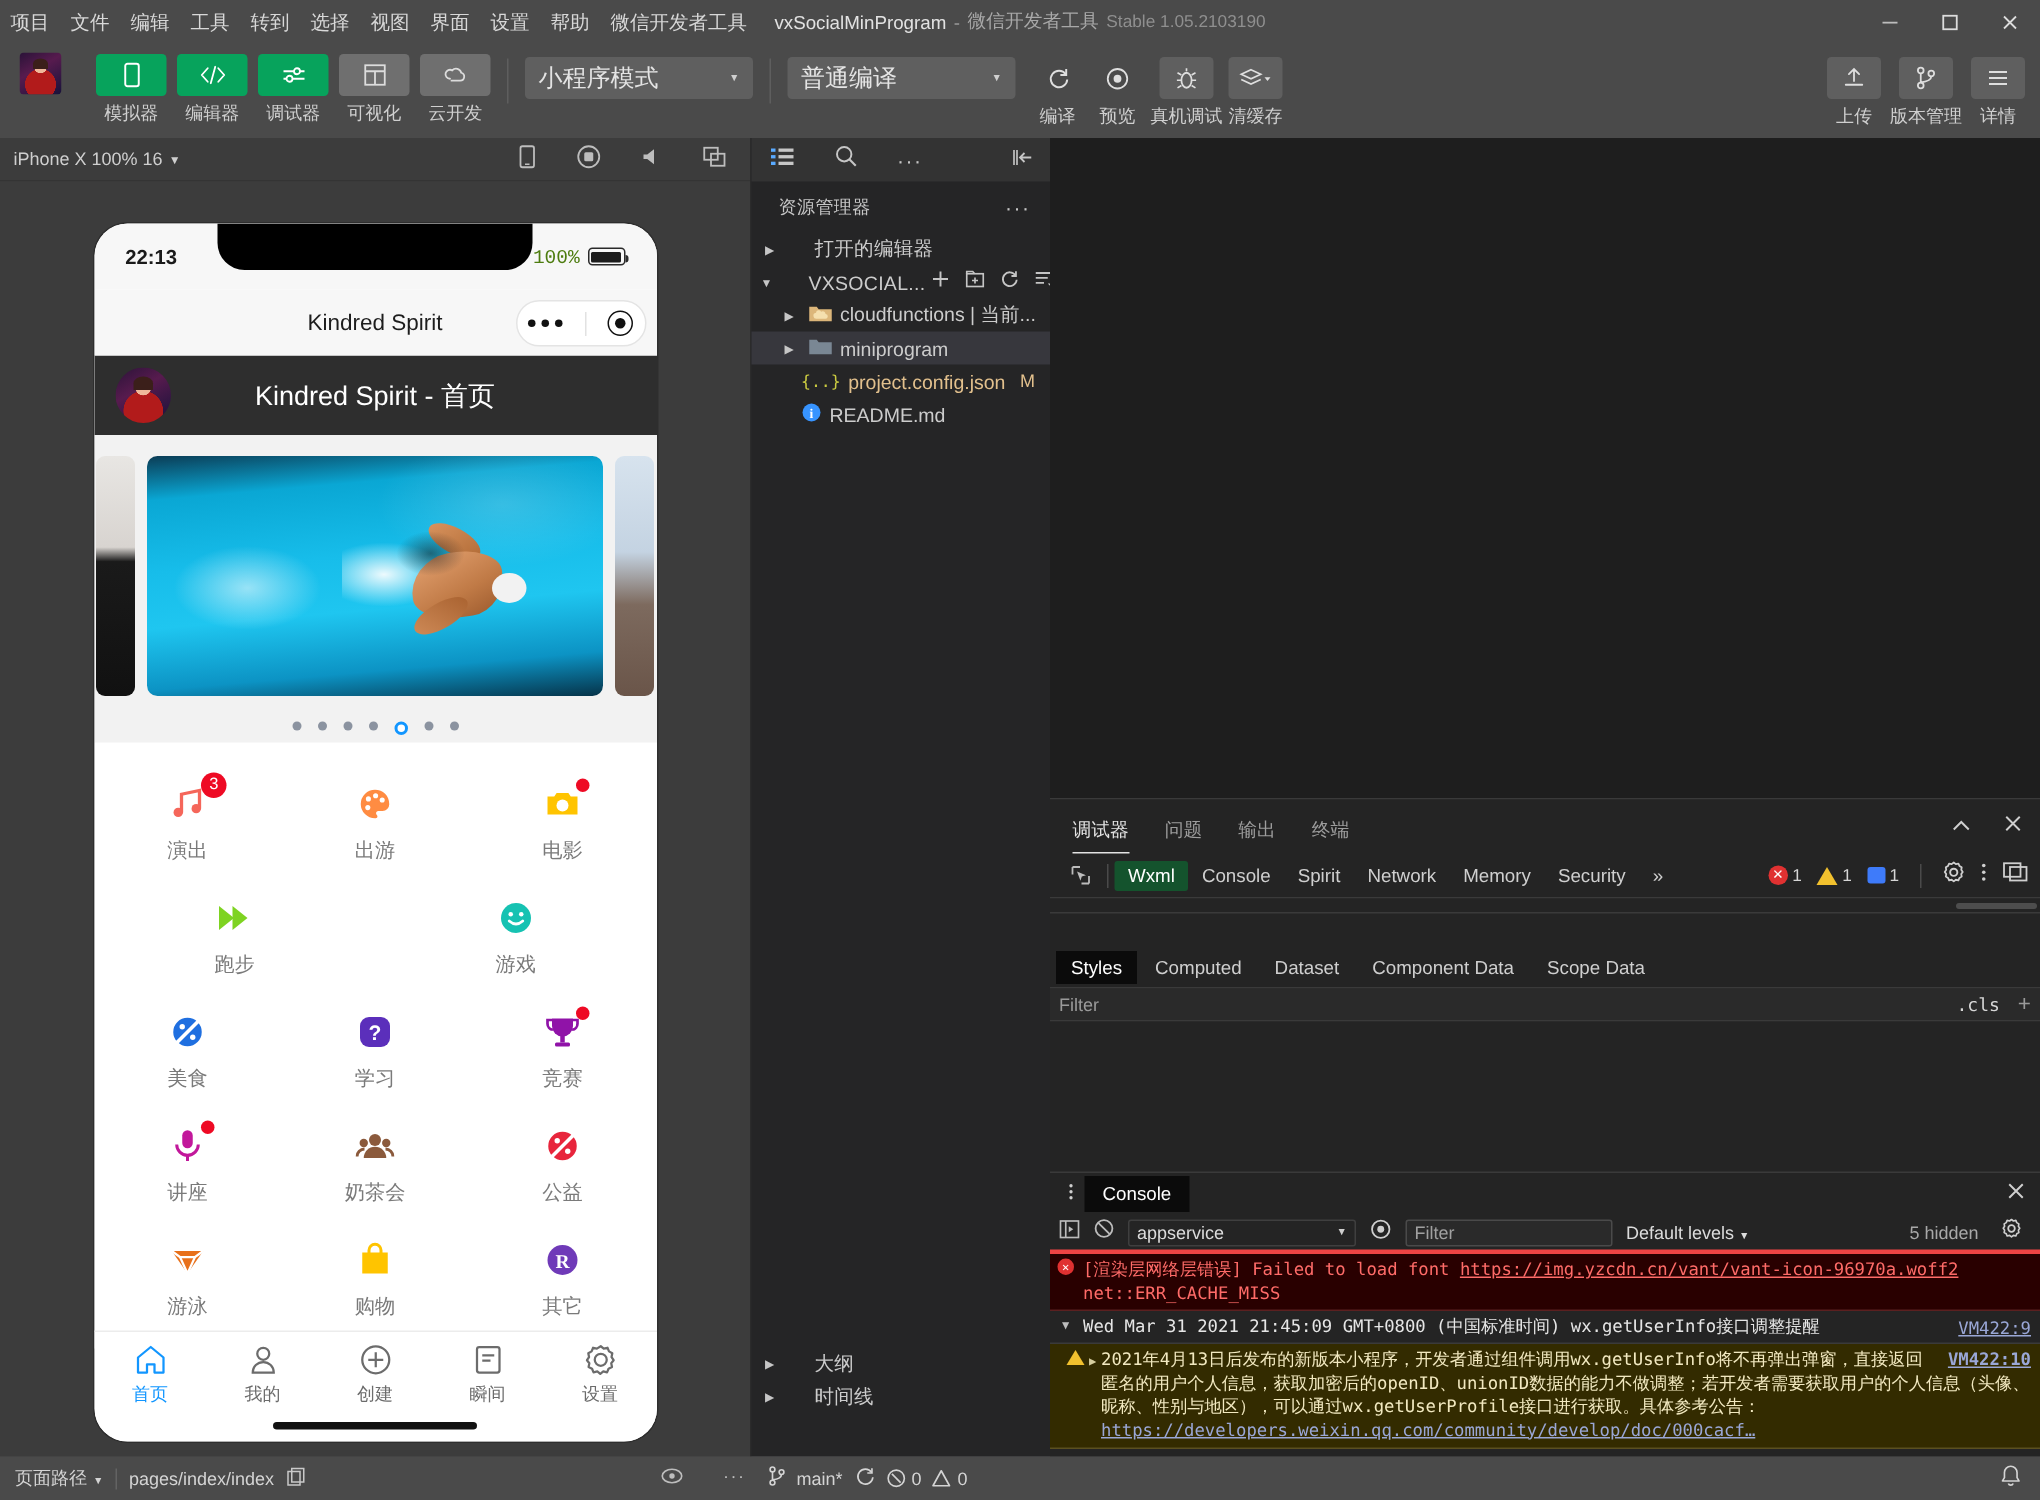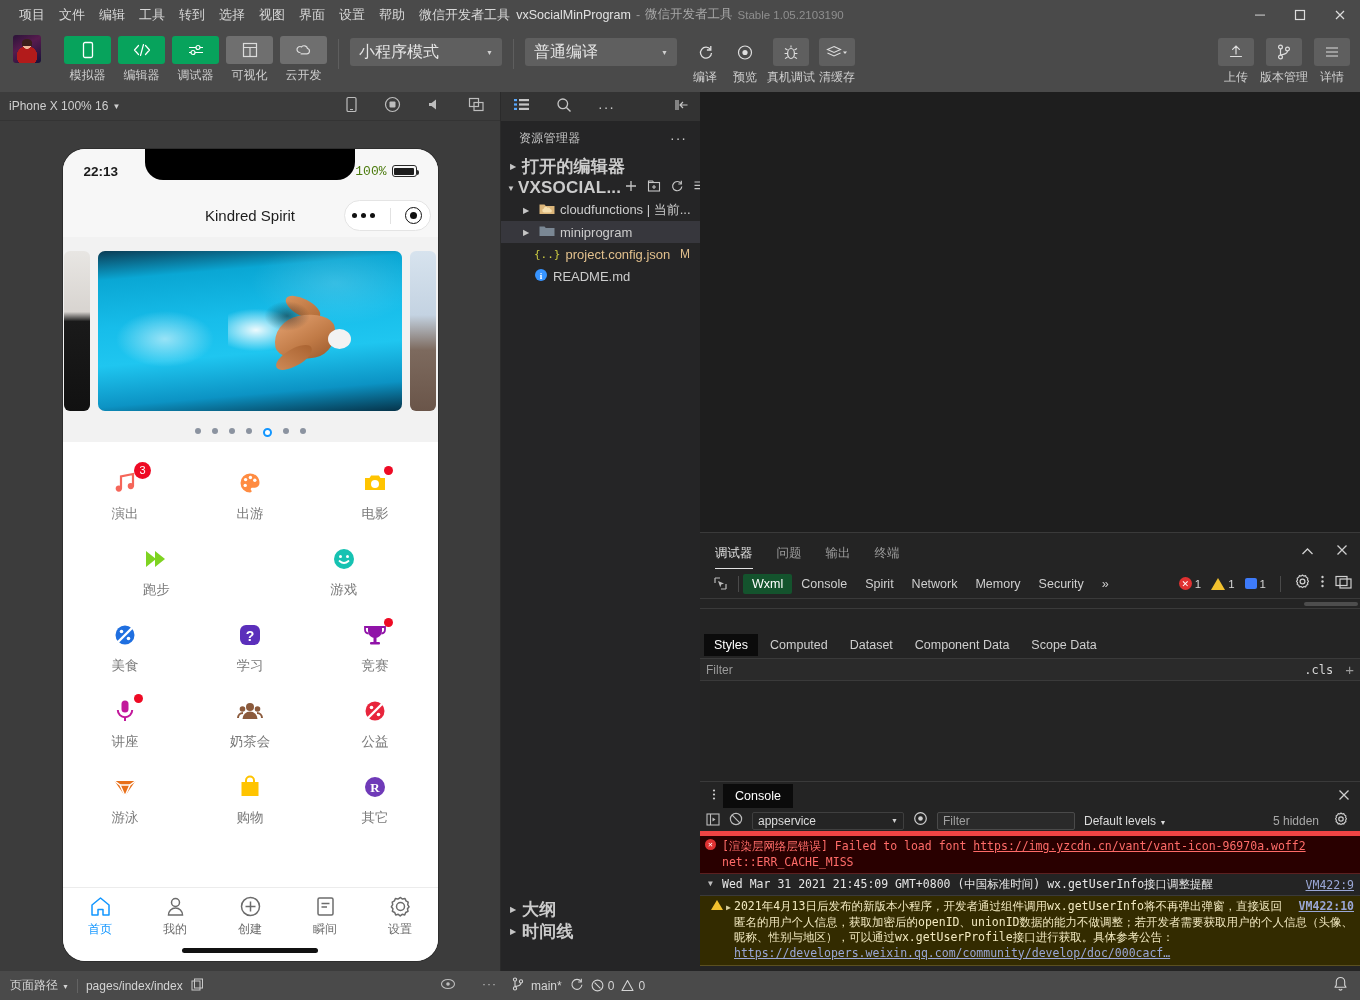--- a/index.html
+++ b/index.html
@@ -10,21 +10,21 @@
     overflow: hidden;
     -webkit-font-smoothing: antialiased;
   }
   .app { position: relative; width: 1360px; height: 1000px; }
 
   
   .titlebar {
     position: absolute; left: 0; top: 0; width: 1360px; height: 29px;
     background: #4a4a4a; display: flex; align-items: center;
   }
-  .menu { display: flex; align-items: flex-end; padding-left: 12px; gap: 0px; }
+  .menu { display: flex; align-items: flex-end; padding-left: 0; gap: 0px; }
   .menu-item {
     font-size: 13px; color: #d8d8d8; padding: 4px 7px; white-space: nowrap;
     cursor: default;
   }
   .title-center {
     position: absolute; left: 0; right: 0; top: 0; height: 29px;
     display: flex; align-items: center; justify-content: center;
     pointer-events: none;
   }
   .title-main { font-size: 12.5px; color: #e2e2e2; }
@@ -258,21 +258,21 @@
   .exp-head {
     height: 34px; display: flex; align-items: center; justify-content: space-between;
     padding: 0 13px 0 18px;
   }
   .exp-title { font-size: 12px; color: #c6c6c6; letter-spacing: .3px; }
   .exp-more { color: #c6c6c6; font-size: 14px; letter-spacing: 1px; }
   .tree-sec {
     height: 22px; display: flex; align-items: center; padding-left: 6px; gap: 3px;
   }
   .tw { width: 12px; color: #c6c6c6; font-size: 8px; text-align: center; }
-  .sec-lb { font-size: 17px; color: #cccccc; font-weight: bold; letter-spacing: .2px; }
+  .sec-lb { font-size: 13px; color: #cccccc; font-weight: normal; letter-spacing: .2px; margin-left: 21px; }
   .sec-acts { margin-left: auto; display: flex; gap: 9px; padding-right: 8px; color: #c5c5c5; }
   .tree-row {
     height: 22px; display: flex; align-items: center; gap: 5px; padding-left: 22px;
     font-size: 13px; color: #cccccc; cursor: default;
   }
   .tree-row.sel { background: #37373d; }
   .tree-row .tw2 { width: 11px; color: #c6c6c6; font-size: 8px; }
   .fname { white-space: nowrap; overflow: hidden; text-overflow: ellipsis; }
   .fname.mod { color: #e2c08d; }
   .fmark { margin-left: auto; padding-right: 10px; color: #e2c08d; font-size: 12px; }
@@ -343,21 +343,21 @@
   .drawer {
     position: absolute; left: 0; bottom: 0; width: 660px; height: 190px; background: #242424;
     border-top: 1px solid #3a3a3a;
   }
   .dw-head { height: 28px; display: flex; align-items: center; padding-left: 5px; }
   .dw-dots { color: #cfcfcf; font-size: 13px; width: 18px; text-align: center; letter-spacing: 0; }
   .dw-tab { background: #0b0b0b; color: #fff; font-size: 12.5px; padding: 5px 12px; }
   .dw-x { margin-left: auto; padding-right: 10px; color: #cfcfcf; }
   .dw-tools {
     height: 26px; display: flex; align-items: center; gap: 9px; padding: 0 6px;
-    border-bottom: 5px solid #ef4444;
+    border-bottom: 3px solid #ef4444;
   }
   .ctx-sel {
     width: 152px; height: 18px; background: #242424; border: 1px solid #3f3f3f; border-radius: 2px;
     display: flex; align-items: center; justify-content: space-between; padding: 0 5px;
     font-size: 12px; color: #dcdcdc;
   }
   .cfilter {
     width: 138px; height: 18px; background: #2a2a2a; border: 1px solid #4a4a4a; border-radius: 2px;
     display: flex; align-items: center; padding: 0 5px; font-size: 12px; color: #a0a0a0;
   }
@@ -619,20 +619,24 @@
                 <i></i>
                 <i></i>
               </span>
             <span class="cap-div"></span>
             <span class="cap-target">
                 <i></i>
               </span>
           </div>
         </div>
 
+        <div class="page-head">
+          <div class="ph-avatar"></div>
+          <div class="ph-title">Kindred Spirit - 首页</div>
+        </div>
 
         <div class="carousel">
           <div class="car-track">
             <div class="car-side left"></div>
             <div class="car-main">
               <div class="swimmer">
                 <div class="sw-foam"></div>
                 <div class="sw-arm1"></div>
                 <div class="sw-body"></div>
                 <div class="sw-arm2"></div>

